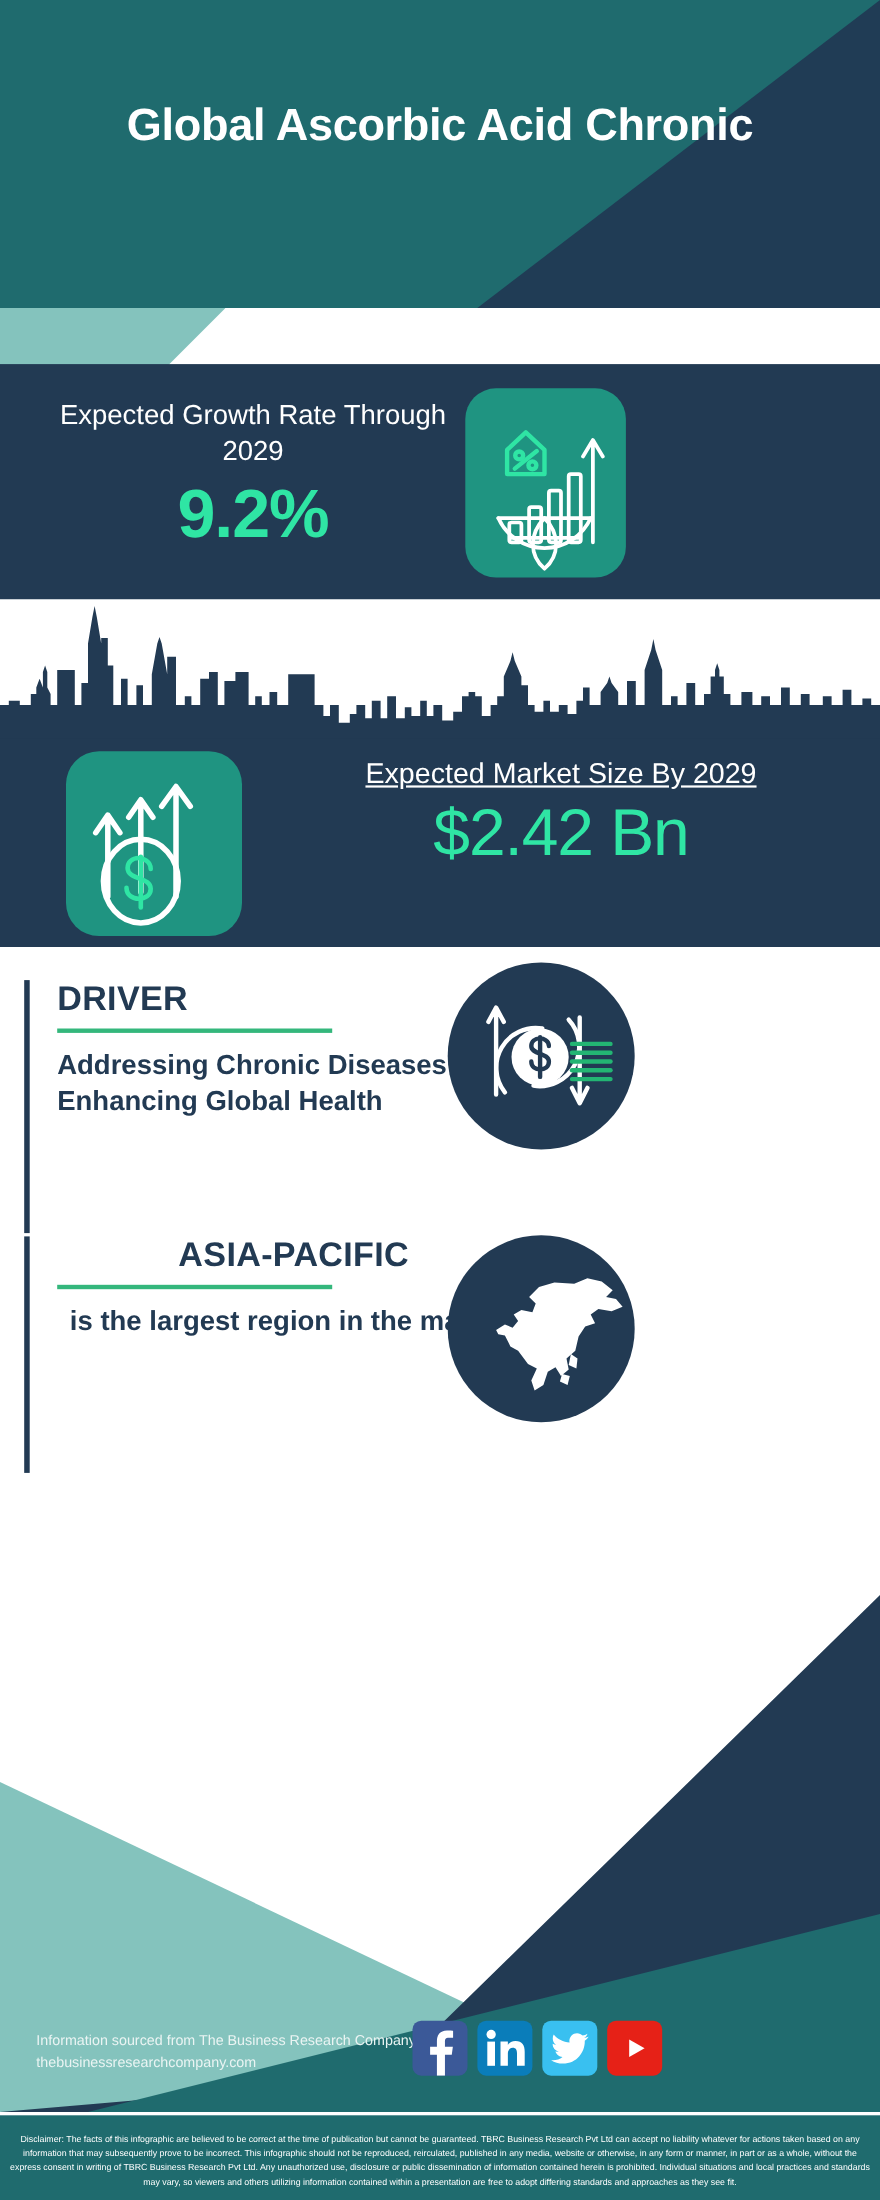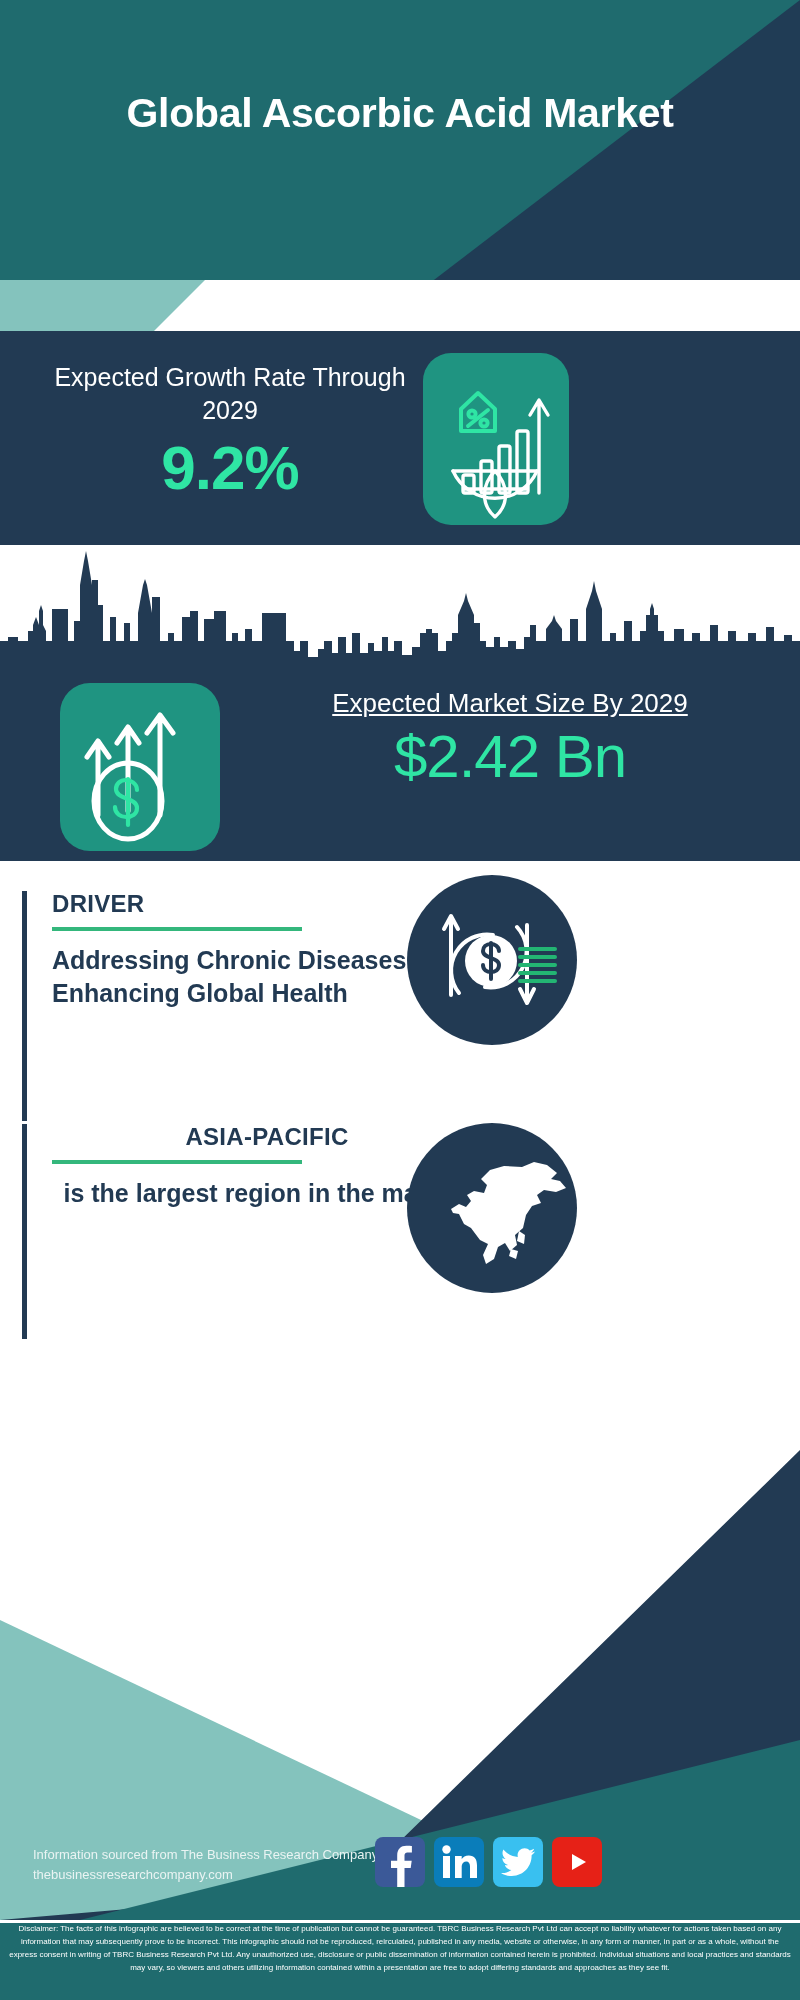--- a/index.html
+++ b/index.html
@@ -97,21 +97,21 @@
   
   .content { position:absolute; left:0; top:861px; width:800px; height:780px; background:#ffffff; }
 
   .block { position:absolute; }
   .block-bar {
     position:absolute; left:0; top:0; width:5px; height:100%;
     background:#223A53;
   }
   .block-body { position:absolute; left:30px; top:0; width:430px; }
   .block-head {
-    color:#223A53; font-size:24px; font-weight:bold; letter-spacing:0.3px;
+    color:#223A53; font-size:31px; font-weight:bold; letter-spacing:0.3px;
     line-height:1.12;
   }
   .block-rule {
     width:250px; height:4px; background:#34B77C; margin:9px 0 13px 0;
   }
   .block-desc {
     color:#223A53; font-size:25px; font-weight:bold; line-height:1.32;
   }
   .block-circle {
     position:absolute; width:170px; height:170px; border-radius:50%;
@@ -159,31 +159,31 @@
   .soc-tw { background:#39C0F0; }
   .soc-yt { background:#E62117; }
 
   .disclaimer-wrap {
     position:absolute; left:0; top:1920px; width:800px; height:80px;
     background:#1F6B6E; z-index:9;
     border-top:3px solid #ffffff;
   }
   .disclaimer {
     color:#ffffff; font-size:8px; line-height:1.62; text-align:center;
-    padding:0 6px 0 6px;
+    padding:16px 6px 0 6px;
   }
 </style>
 </head>
 <body>
 
 <div class="page">
 
   <div class="header">
     <div class="header-teal"></div>
-    <div class="header-title">Global Ascorbic Acid Market</div>
+    <div class="header-title">Global Ascorbic Acid Chronic</div>
   </div>
 
   <div class="wedge-band">
     <div class="wedge-white"></div>
     <div class="wedge-lightteal"></div>
   </div>
 
   <div class="growth">
     <div class="growth-text">
       <div class="growth-label">Expected Growth Rate Through 2029</div>

